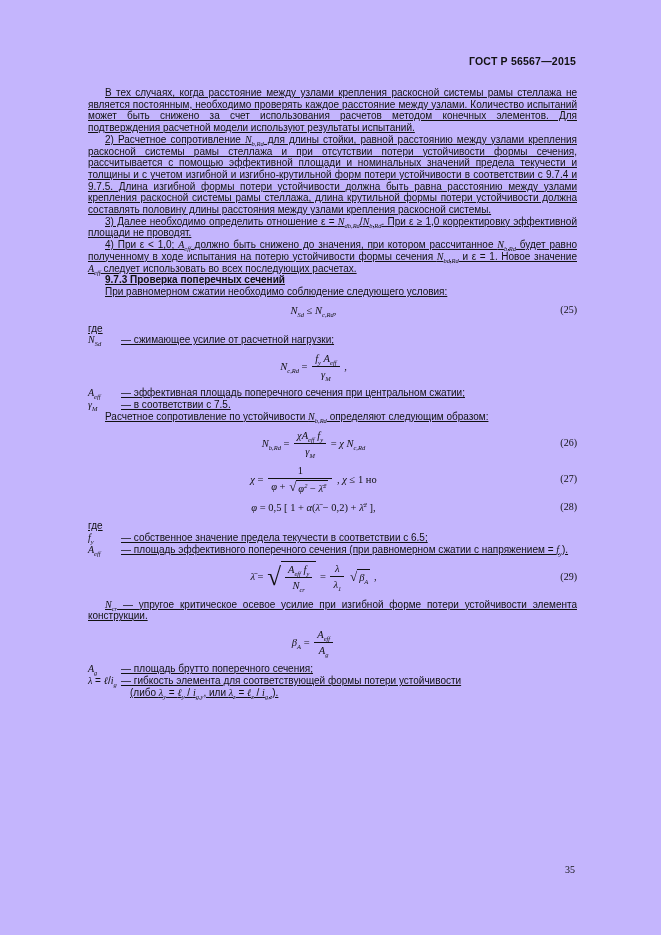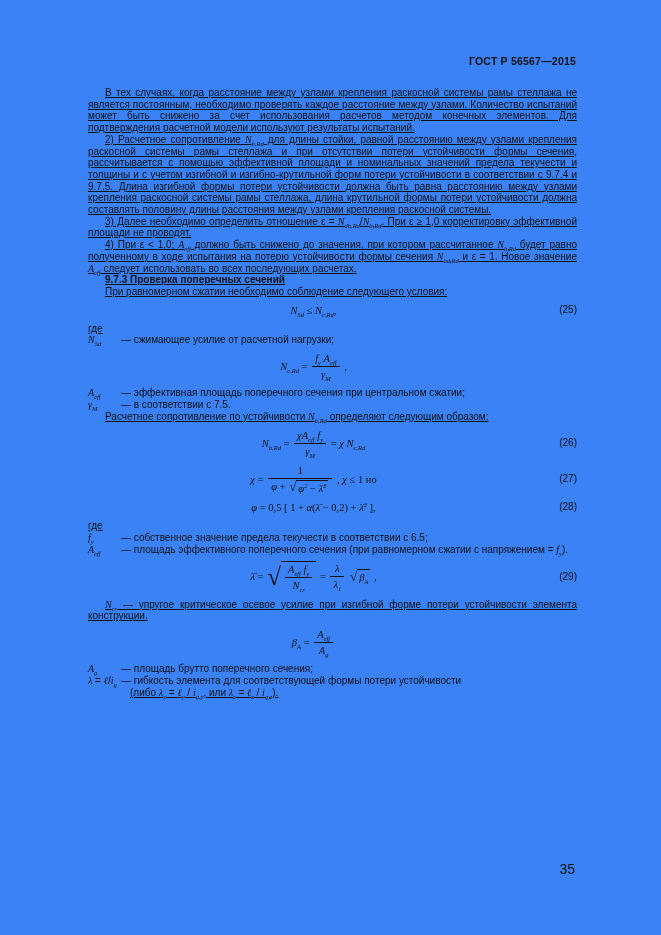--- a/index.html
+++ b/index.html
@@ -1,46 +1,46 @@
 <!DOCTYPE html>
 <html><head>
 <meta charset="utf-8">
 <style>
   html,body { margin:0; padding:0; background:#fff; }
   .page {
-    position:relative; width:661px; height:935px; background:#3b82f6;
+    position:relative; width:661px; height:935px; background:#c4b5fd;
     font-family:"Liberation Sans","DejaVu Sans",sans-serif;
     font-size:10px; line-height:11.7px; color:#111; overflow:hidden;
   }
   .doc-header { position:absolute; top:56px; right:85px; font-weight:700; font-size:10.5px; letter-spacing:.2px; }
   #doc-content { position:absolute; top:87px; left:88px; width:489px; }
   .para { text-align:justify;text-decoration:underline; }
   .para.indent { text-indent:17px; }
   .heading { font-weight:700; }
   .mvar { font-family:"Liberation Serif","DejaVu Serif",serif; font-style:italic; }
   sub,sup { line-height:0; }
   .mvar sub, .mvar sup { font-size:6.5px; font-style:italic; }
   .formula-row {
     display:flex; align-items:center; margin:6px 0;
     font-family:"Liberation Serif","DejaVu Serif",serif; font-size:10.5px; line-height:1.25;
   }
   .formula-row .mtxt, .def-term .mtxt, .num .mtxt, .den .mtxt, .sqrt-arg .mtxt { white-space:pre; }
   .f-body { flex:1; display:flex; align-items:center; justify-content:center; }
-  .f-num { width:38px; text-align:right; font-family:Liberation Sans, sans-serif; font-size:10px; }
+  .f-num { width:38px; text-align:right; font-family:Liberation Serif, serif; font-size:10px; }
   .frac { display:inline-flex; flex-direction:column; align-items:stretch; margin:0 2px; vertical-align:middle; }
   .num { display:block; text-align:center; padding:0 3px 1px; border-bottom:1px solid #111; }
   .den { display:block; text-align:center; padding:1px 3px 0; }
   .sqrt { display:inline-flex; align-items:center; vertical-align:middle; margin:0 1px; }
   .rad { font-size:1.25em; line-height:.8; }
   .sqrt:has(.frac) > .rad { font-size:2.4em; line-height:.8; }
   .sqrt-arg { border-top:1px solid #111; padding:1px 2px 0; display:inline-flex; align-items:center; }
   .def-row { display:flex; }
   .def-term { flex:0 0 auto; min-width:33px; }
-  .def-desc { flex:1; text-align:left; }
-  .page-number { position:absolute; top:864px; right:86px; font-size:14px; }
+  .def-desc { flex:1; text-align:left;text-decoration:underline; }
+  .page-number { position:absolute; top:864px; right:86px; font-size:10px;font-family:Liberation Serif, serif; }
 </style>
 </head>
 <body>
 
 <div class="page">
   <div class="doc-header">ГОСТ Р 56567—2015</div>
   <div id="doc-content">
       <div class="para indent"><span class="mtxt">В тех случаях, когда расстояние между узлами крепления раскосной системы рамы стеллажа не является постоянным, необходимо проверять каждое расстояние между узлами. Количество испытаний может быть снижено за счет использования расчетов методом конечных элементов. Для подтверждения расчетной модели используют результаты испытаний.</span></div>
       <div class="para indent"><span class="mtxt">2) Расчетное сопротивление </span><span class="mvar">N<sub>b,Rd</sub></span><span class="mtxt"> для длины стойки, равной расстоянию между узлами крепления раскосной системы рамы стеллажа и при отсутствии потери устойчивости формы сечения, рассчитывается с помощью эффективной площади и номинальных значений предела текучести и толщины и с учетом изгибной и изгибно-крутильной форм потери устойчивости в соответствии с 9.7.4 и 9.7.5. Длина изгибной формы потери устойчивости должна быть равна расстоянию между узлами крепления раскосной системы рамы стеллажа, длина крутильной формы потери устойчивости должна составлять половину длины расстояния между узлами крепления раскосной системы.</span></div>
       <div class="para indent"><span class="mtxt">3) Далее необходимо определить отношение ε = </span><span class="mvar">N<sub>db,Rd</sub></span><span class="mtxt">/</span><span class="mvar">N<sub>b,Rd</sub></span><span class="mtxt">. При ε ≥ 1,0 корректировку эффективной площади не проводят.</span></div>

